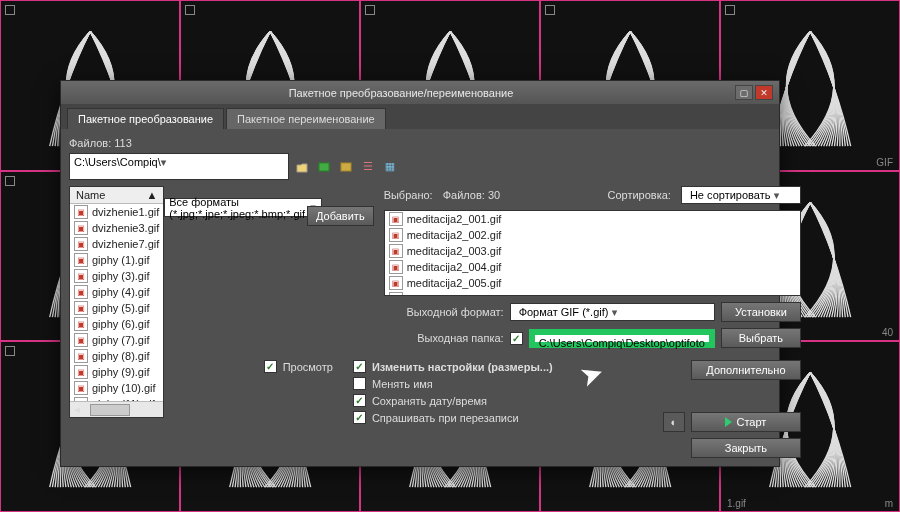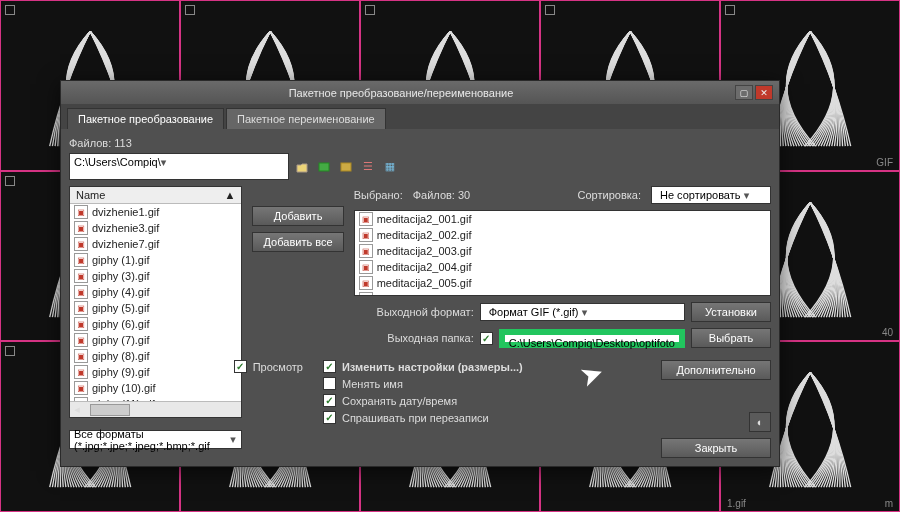--- a/index.html
+++ b/index.html
@@ -17,21 +17,21 @@
 .win-btn{width:18px;height:15px;background:#6c6c6c;border:1px solid #444;display:flex;align-items:center;justify-content:center;color:#eee;font-size:9px;cursor:pointer}
 .win-btn.close{background:#c0392b}
 .tabbar{display:flex;background:#444;padding-top:4px;padding-left:6px}
 .tab{padding:4px 10px;background:#666;color:#ddd;border:1px solid #333;border-bottom:none;margin-right:2px;cursor:pointer}
 .tab.active{background:#505050;color:#fff}
 .body{padding:8px;color:#ddd}
 .toprow{display:flex;align-items:center;gap:4px;margin-bottom:6px}
 .path-input{flex:0 0 220px;background:#fff;color:#000;border:1px solid #333;padding:2px 4px;height:27px}
 .ico{width:18px;height:18px;display:flex;align-items:center;justify-content:center;border:1px solid transparent;cursor:pointer}
 .panes{display:flex;gap:10px}
-.left-pane{width:228px;display:flex;flex-direction:column}
+.left-pane{width:228px;display:flex;flex-direction:row}
 .filelist{background:#fff;border:1px solid #333;height:232px;display:flex;flex-direction:column}
 .list-head{background:#eee;color:#222;padding:2px 6px;border-bottom:1px solid #bbb;display:flex;justify-content:space-between}
 .list-body{flex:1;overflow-y:scroll;overflow-x:hidden}
 .row{display:flex;align-items:center;padding:1px 4px;color:#222;gap:4px}
 .fic{width:14px;height:14px;background:#fff;border:1px solid #999;display:inline-flex;align-items:center;justify-content:center;font-size:8px;color:#c0392b}
 .hscroll{height:16px;background:#e8e8e8;border-top:1px solid #bbb;display:flex;align-items:center}
 .hscroll .thumb{width:40px;height:12px;background:#ccc;border:1px solid #999;margin-left:6px}
 .filter{margin-top:12px;background:#fff;color:#000;border:1px solid #333;padding:2px 4px;height:19px;display:flex;align-items:center;justify-content:space-between}
 .mid-pane{width:120px;display:flex;flex-direction:column;gap:6px;padding-top:20px}
 .btn{background:linear-gradient(#767676,#5a5a5a);color:#fff;border:1px solid #333;padding:3px 8px;text-align:left;cursor:pointer;min-height:20px;display:flex;align-items:center;justify-content:center}
@@ -819,21 +819,20 @@
             </div>
         </div>
         <div class="filter">
             <span>Все форматы (*.jpg;*.jpe;*.jpeg;*.bmp;*.gif</span>
             <span class="dd">▾</span>
           </div>
       </div>
 
       <div class="mid-pane">
         <div class="btn">Добавить</div>
-        <div class="btn">Добавить все</div>
       </div>
 
       <div class="right-pane">
         <div class="sel-row">
           <span class="lbl">Выбрано:</span>
           <span class="lbl">Файлов: 30</span>
           <span style="flex:1"></span>
           <span class="lbl">Сортировка:</span>
           <div class="combo" style="width:120px">
               <span>Не сортировать</span>
@@ -905,20 +904,24 @@
             <div class="optrow">
                 <span class="cb">✓</span>
                 <span>Спрашивать при перезаписи</span>
               </div>
           </div>
           <div class="btncol">
             <div class="btn big">Дополнительно</div>
             <div style="height:20px"></div>
             <div style="display:flex;gap:6px;align-items:center">
               <div class="small-ico">◐</div>
+              <div class="btn big">
+                  <span class="play"></span>
+                  <span>Старт</span>
+                </div>
             </div>
             <div class="btn big">Закрыть</div>
           </div>
         </div>
       </div>
     </div>
   </div>
 </div>
 
 <div class="arrow-anno">➤</div>

